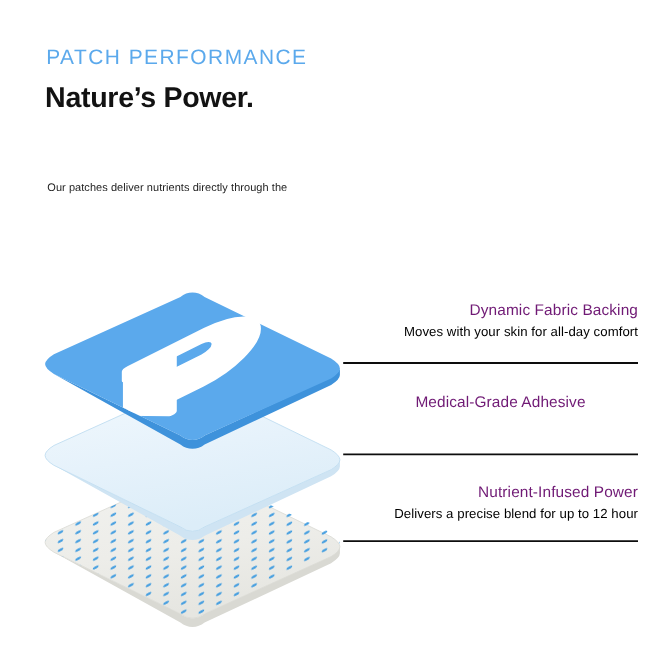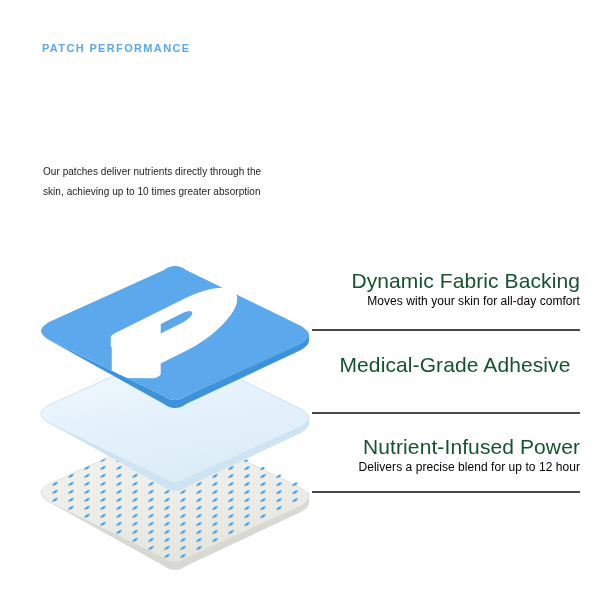--- a/index.html
+++ b/index.html
@@ -9,21 +9,21 @@
     font-family:"Liberation Sans", sans-serif;
     color:#111111;
     position:relative;
     overflow:hidden;
     -webkit-font-smoothing:antialiased;
   }
 
   
   .eyebrow {
     position:absolute; left:42px; top:42px;
-    font-size:11px; font-weight:bold;
+    font-size:19px; font-weight:normal;
     letter-spacing:1.35px;
     color:#5BA9EC;
     white-space:nowrap;
   }
   .headline {
     position:absolute; left:41px; top:71px;
     font-size:26px; font-weight:bold;
     line-height:34px;
     letter-spacing:-0.3px;
     color:#121212;
@@ -41,22 +41,22 @@
   }
   .body-copy span { display:block; white-space:nowrap; }
 
   
   .diagram { position:absolute; left:0; top:0; width:608px; height:610px; }
   .diagram svg { display:block; }
 
   
   .callout { position:absolute; text-align:right; width:250px; }
   .callout .c-title {
-    font-size:21px;
-    color:#14532d;
+    font-size:14px;
+    color:#701a75;
     letter-spacing:0.1px;
     line-height:20px;
     white-space:nowrap;
   }
   .callout .c-sub {
     font-size:12px;
     color:#000000;
     letter-spacing:0.05px;
     line-height:17px;
     margin-top:2px;
@@ -65,25 +65,25 @@
   .callout-1 { left:330px; top:271px; }
   .callout-2 { left:330px; top:355px;text-align:center; }
   .callout-3 { left:330px; top:437px; }
 </style>
 </head>
 <body>
 
 <div class="eyebrow">PATCH PERFORMANCE</div>
 
 <div class="headline">
+  <span>Nature’s Power.</span>
 </div>
 
 <div class="body-copy">
   <span>Our patches deliver nutrients directly through the</span>
-  <span>skin, achieving up to 10 times greater absorption</span>
 </div>
 
 <div class="diagram">
   <svg width="608" height="610" viewBox="0 0 608 610" xmlns="http://www.w3.org/2000/svg">
     <defs>
 
       <clipPath id="clip-top">
         <path d="M175 266
                  q6 0 11 4
                  L301 322 q8 5 8 9 q0 4 -8 9

